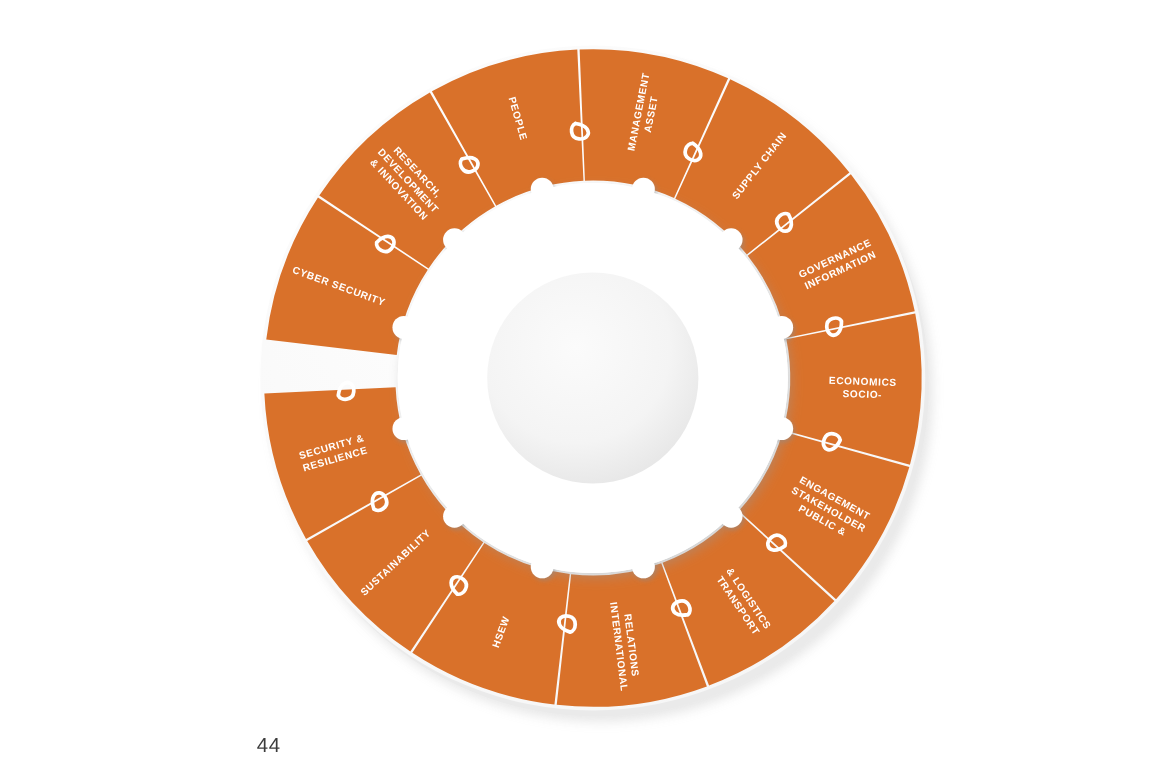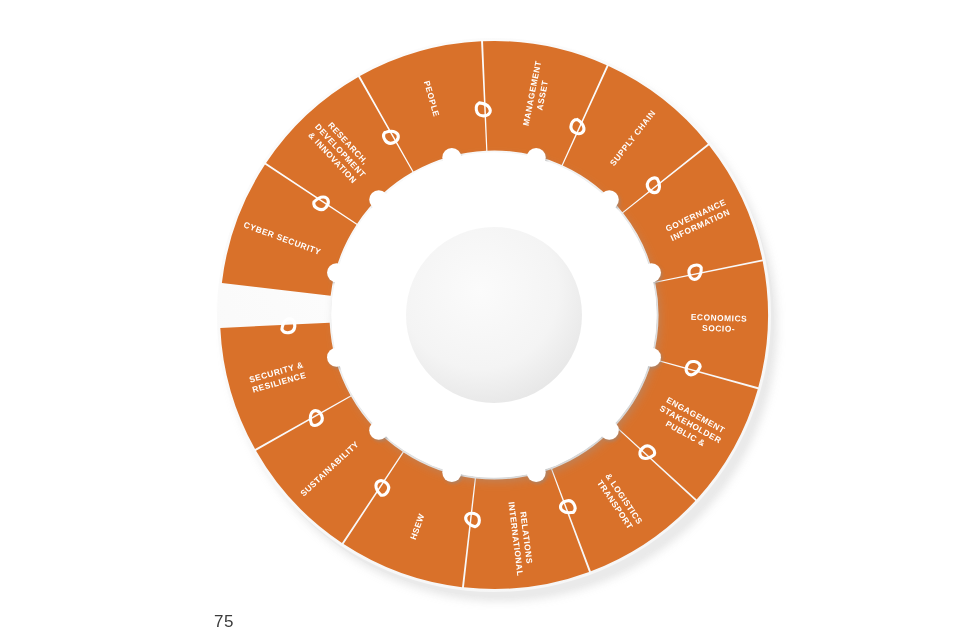--- a/index.html
+++ b/index.html
@@ -239,14 +239,14 @@
       </g>
     <g id="layer-inner-text">
         <text class="ringlabel inner-label"><textPath href="#inn-0-0" startOffset="50%" text-anchor="middle" xlink:href="#inn-0-0">NUCLEAR MATERIALS</textPath></text>
         <text class="ringlabel inner-label"><textPath href="#inn-1-0" startOffset="50%" text-anchor="middle" xlink:href="#inn-1-0">SPENT FUEL</textPath></text>
         <text class="ringlabel inner-label-sm"><textPath href="#inn-2-0" startOffset="50%" text-anchor="middle" xlink:href="#inn-2-0">INTEGRATED WASTE</textPath></text>
         <text class="ringlabel inner-label-sm"><textPath href="#inn-2-1" startOffset="50%" text-anchor="middle" xlink:href="#inn-2-1">MANAGEMENT</textPath></text>
         <text class="ringlabel inner-label-sm"><textPath href="#inn-3-0" startOffset="50%" text-anchor="middle" xlink:href="#inn-3-0">SITE DECOMMISSIONING</textPath></text>
         <text class="ringlabel inner-label-sm"><textPath href="#inn-3-1" startOffset="50%" text-anchor="middle" xlink:href="#inn-3-1">&amp; REMEDIATION</textPath></text>
       </g>
   </svg>
-  <div id="page-number">75</div>
+  <div id="page-number">44</div>
 </div>
 
 </body></html>

